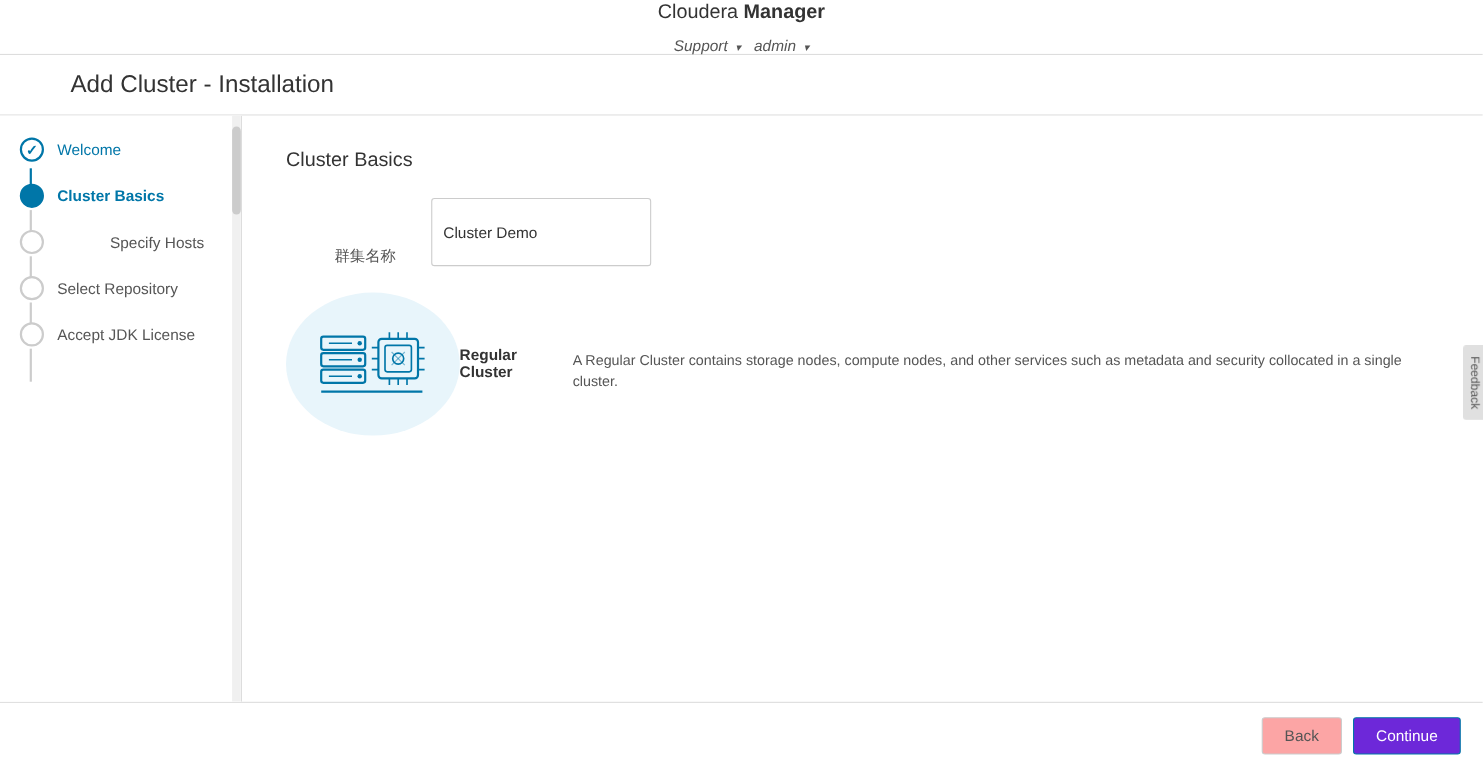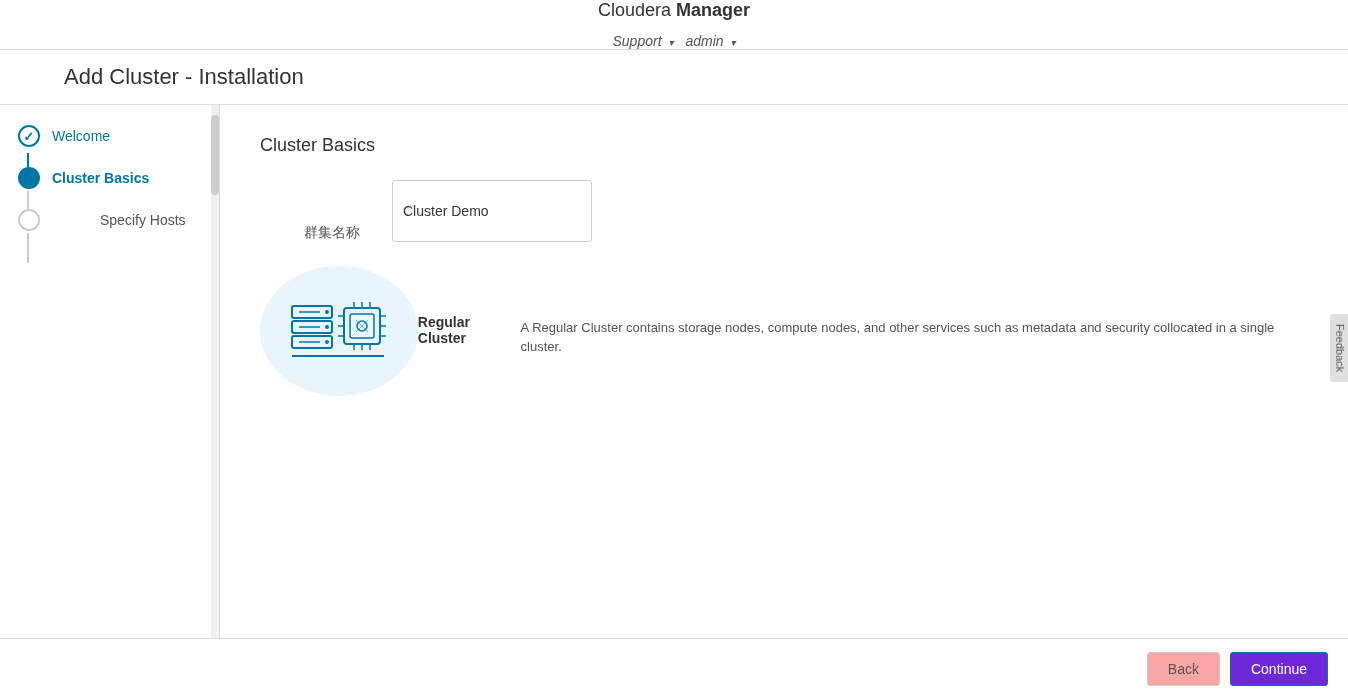--- a/index.html
+++ b/index.html
@@ -312,21 +312,35 @@
     </div>
 
     <div class="sidebar-item" style="padding-top:14px; padding-bottom:6px;gap:48px;">
       <div class="sidebar-item-indicator">
         <div class="circle"></div>
       </div>
       <span class="sidebar-item-label inactive">Specify Hosts</span>
       <div class="connector-line"></div>
     </div>
 
-
+    <div class="sidebar-item" style="padding-top:14px; padding-bottom:6px;">
+      <div class="sidebar-item-indicator">
+        <div class="circle"></div>
+      </div>
+      <span class="sidebar-item-label inactive">Select Repository</span>
+      <div class="connector-line"></div>
+    </div>
+
+    <div class="sidebar-item" style="padding-top:14px; padding-bottom:6px;">
+      <div class="sidebar-item-indicator">
+        <div class="circle"></div>
+      </div>
+      <span class="sidebar-item-label inactive">Accept JDK License</span>
+      <div class="connector-line"></div>
+    </div>
 
 
     <div class="sidebar-scrollbar">
       <div class="sidebar-scrollbar-thumb"></div>
     </div>
   </div>
 
   <div class="content-area">
     <h2 class="section-title">Cluster Basics</h2>
 

